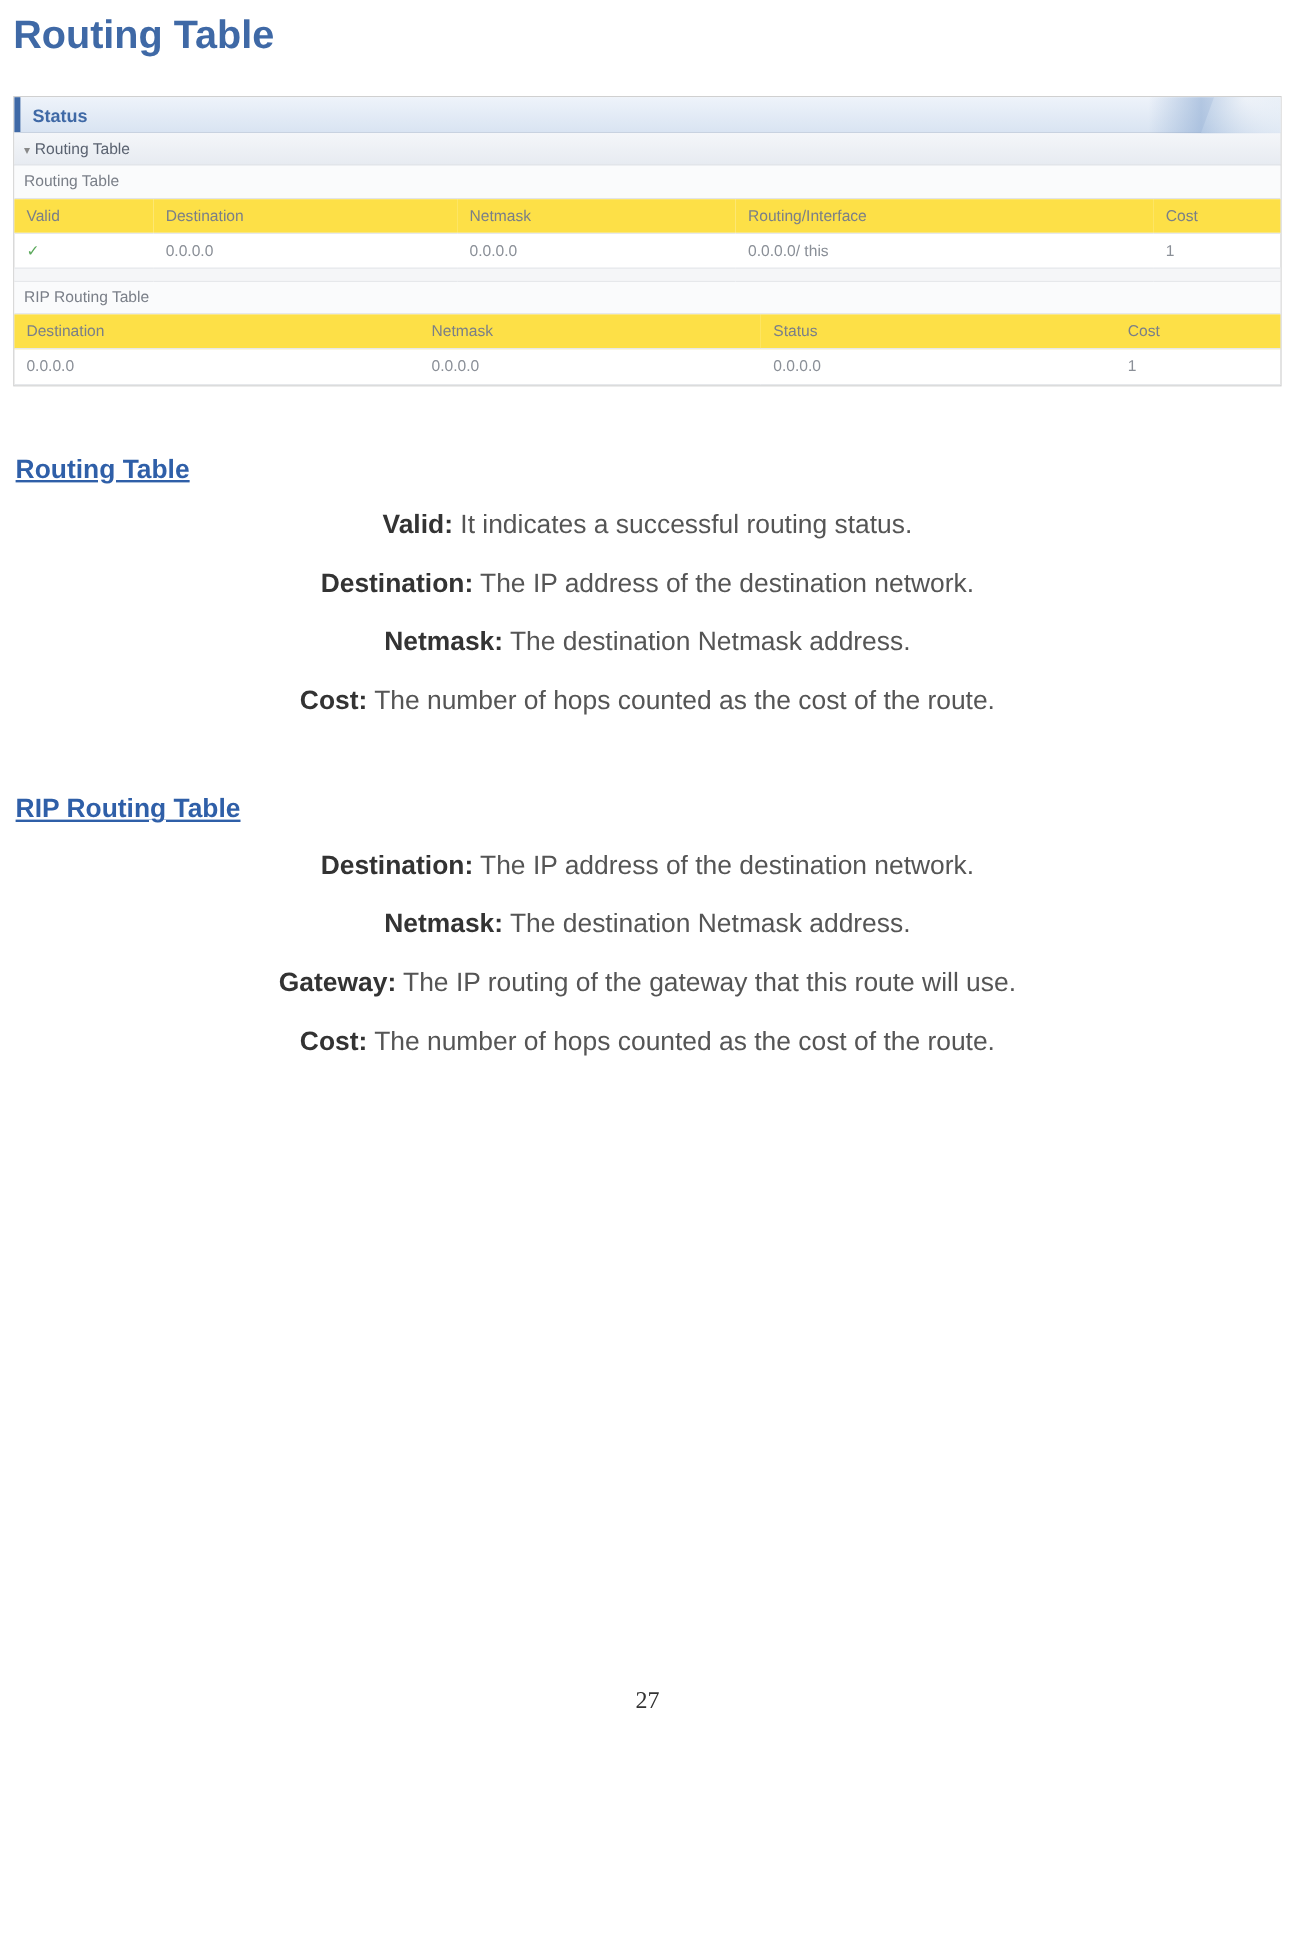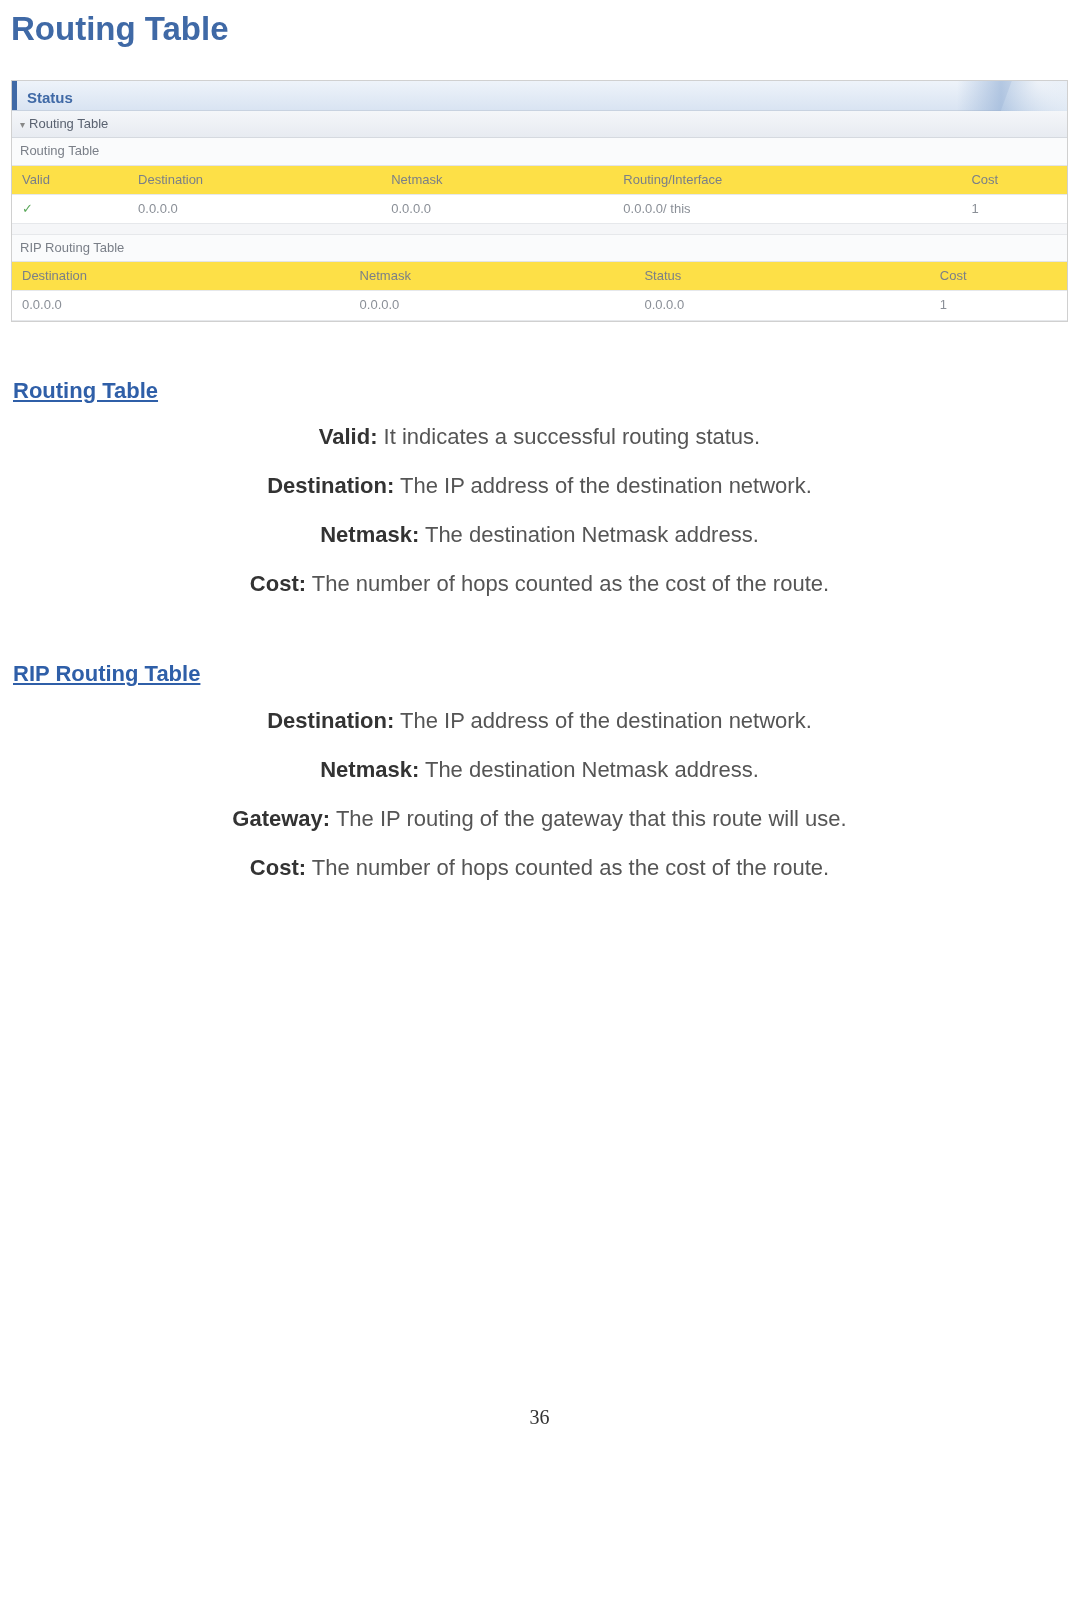--- a/index.html
+++ b/index.html
@@ -214,14 +214,14 @@
       <span class="term">Netmask:</span><span> The destination Netmask address.</span>
     </p>
     <p class="def">
       <span class="term">Gateway:</span><span> The IP routing of the gateway that this route will use.</span>
     </p>
     <p class="def">
       <span class="term">Cost:</span><span> The number of hops counted as the cost of the route.</span>
     </p>
   </div>
 
-  <div class="page-number">36</div>
+  <div class="page-number">27</div>
 </div>
 
 </body></html>

